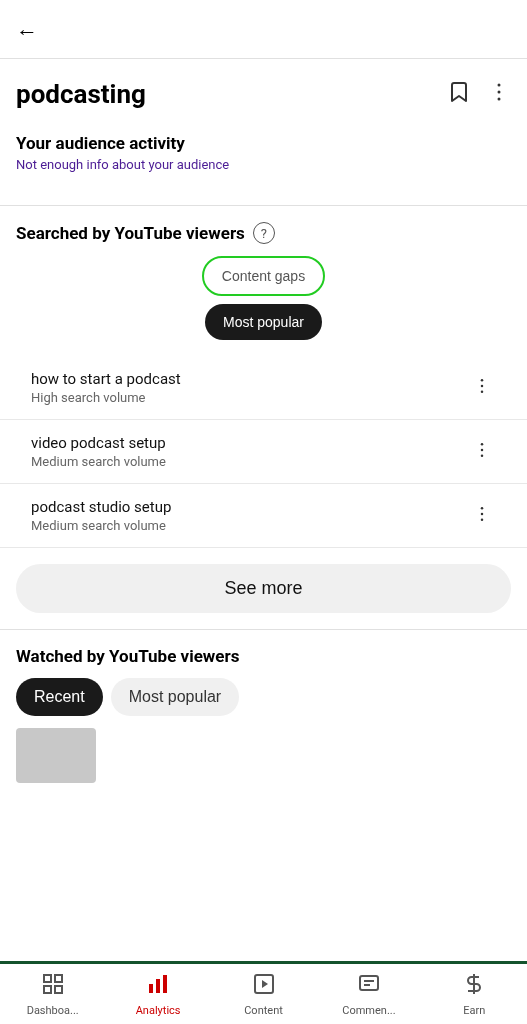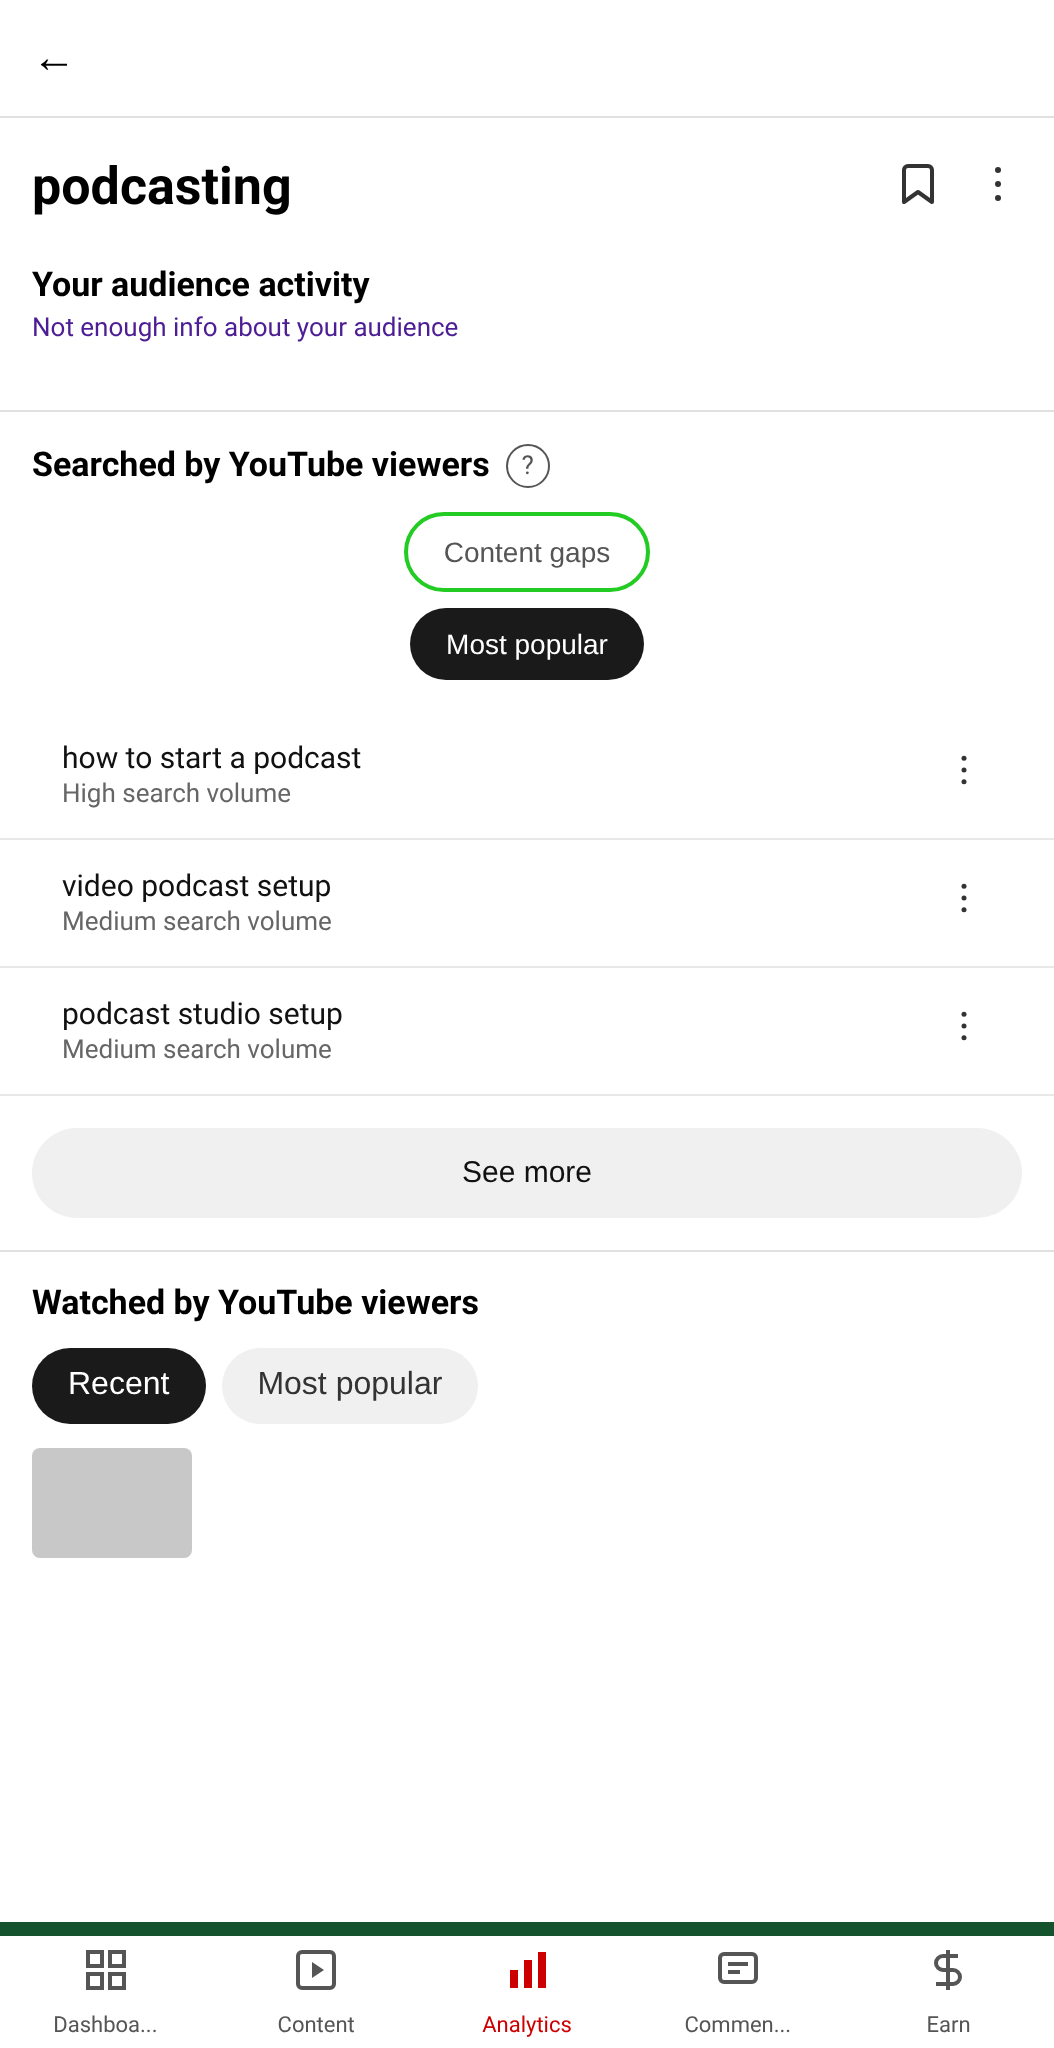--- a/index.html
+++ b/index.html
@@ -139,21 +139,21 @@
       letter-spacing: 1px;
     }
     .see-more-btn {
       display: block;
       width: calc(100% - 32px);
       margin: 16px 16px;
       padding: 14px;
       border-radius: 28px;
       background: #f0f0f0;
       border: none;
-      font-size: 15px;
+      font-size: 18px;
       color: #111;
       text-align: center;
       cursor: pointer;
       font-weight: 500;
     }
     .watched-section {
       padding: 16px 16px 0 16px;
     }
     .watched-title {
       font-size: 17px;
@@ -189,21 +189,21 @@
       background: #c8c8c8;
       border-radius: 4px;
     }
     .bottom-nav {
       position: fixed;
       bottom: 0;
       left: 0;
       width: 527px;
       height: 63px;
       background: #fff;
-      border-top: 7px solid #14532d;
+      border-top: 3px solid #14532d;
       display: flex;
       align-items: center;
       justify-content: space-around;
     }
     .nav-item {
       display: flex;
       flex-direction: column;
       align-items: center;
       justify-content: center;
       flex: 1;
@@ -338,43 +338,43 @@
         <rect x="3" y="3" width="7" height="7"></rect>
           <rect x="14" y="3" width="7" height="7"></rect>
         <rect x="3" y="14" width="7" height="7"></rect>
           <rect x="14" y="14" width="7" height="7"></rect>
       </svg>
     </span>
     <span class="nav-label">Dashboa...</span>
   </div>
 
   <div class="nav-item">
-    <span class="nav-icon">
-      <svg width="24" height="24" viewBox="0 0 24 24" fill="none" stroke="#555" stroke-width="2">
-        <rect x="3" y="3" width="18" height="18" rx="2"></rect>
-        <polygon points="10,8 16,12 10,16" fill="#555" stroke="none"></polygon>
-      </svg>
-    </span>
-    <span class="nav-label">Content</span>
-  </div>
-
-  <div class="nav-item">
     <span class="nav-icon active">
       <svg width="24" height="24" viewBox="0 0 24 24" fill="#cc0000">
         <rect x="3" y="12" width="4" height="9"></rect>
           <rect x="10" y="7" width="4" height="14"></rect>
           <rect x="17" y="3" width="4" height="18"></rect>
       </svg>
     </span>
     <span class="nav-label active">Analytics</span>
   </div>
 
   <div class="nav-item">
     <span class="nav-icon">
       <svg width="24" height="24" viewBox="0 0 24 24" fill="none" stroke="#555" stroke-width="2">
+        <rect x="3" y="3" width="18" height="18" rx="2"></rect>
+        <polygon points="10,8 16,12 10,16" fill="#555" stroke="none"></polygon>
+      </svg>
+    </span>
+    <span class="nav-label">Content</span>
+  </div>
+
+  <div class="nav-item">
+    <span class="nav-icon">
+      <svg width="24" height="24" viewBox="0 0 24 24" fill="none" stroke="#555" stroke-width="2">
         <rect x="3" y="4" width="18" height="14" rx="2"></rect>
         <line x1="7" y1="9" x2="17" y2="9"></line>
           <line x1="7" y1="13" x2="13" y2="13"></line>
       </svg>
     </span>
     <span class="nav-label">Commen...</span>
   </div>
 
   <div class="nav-item">
     <span class="nav-icon">

